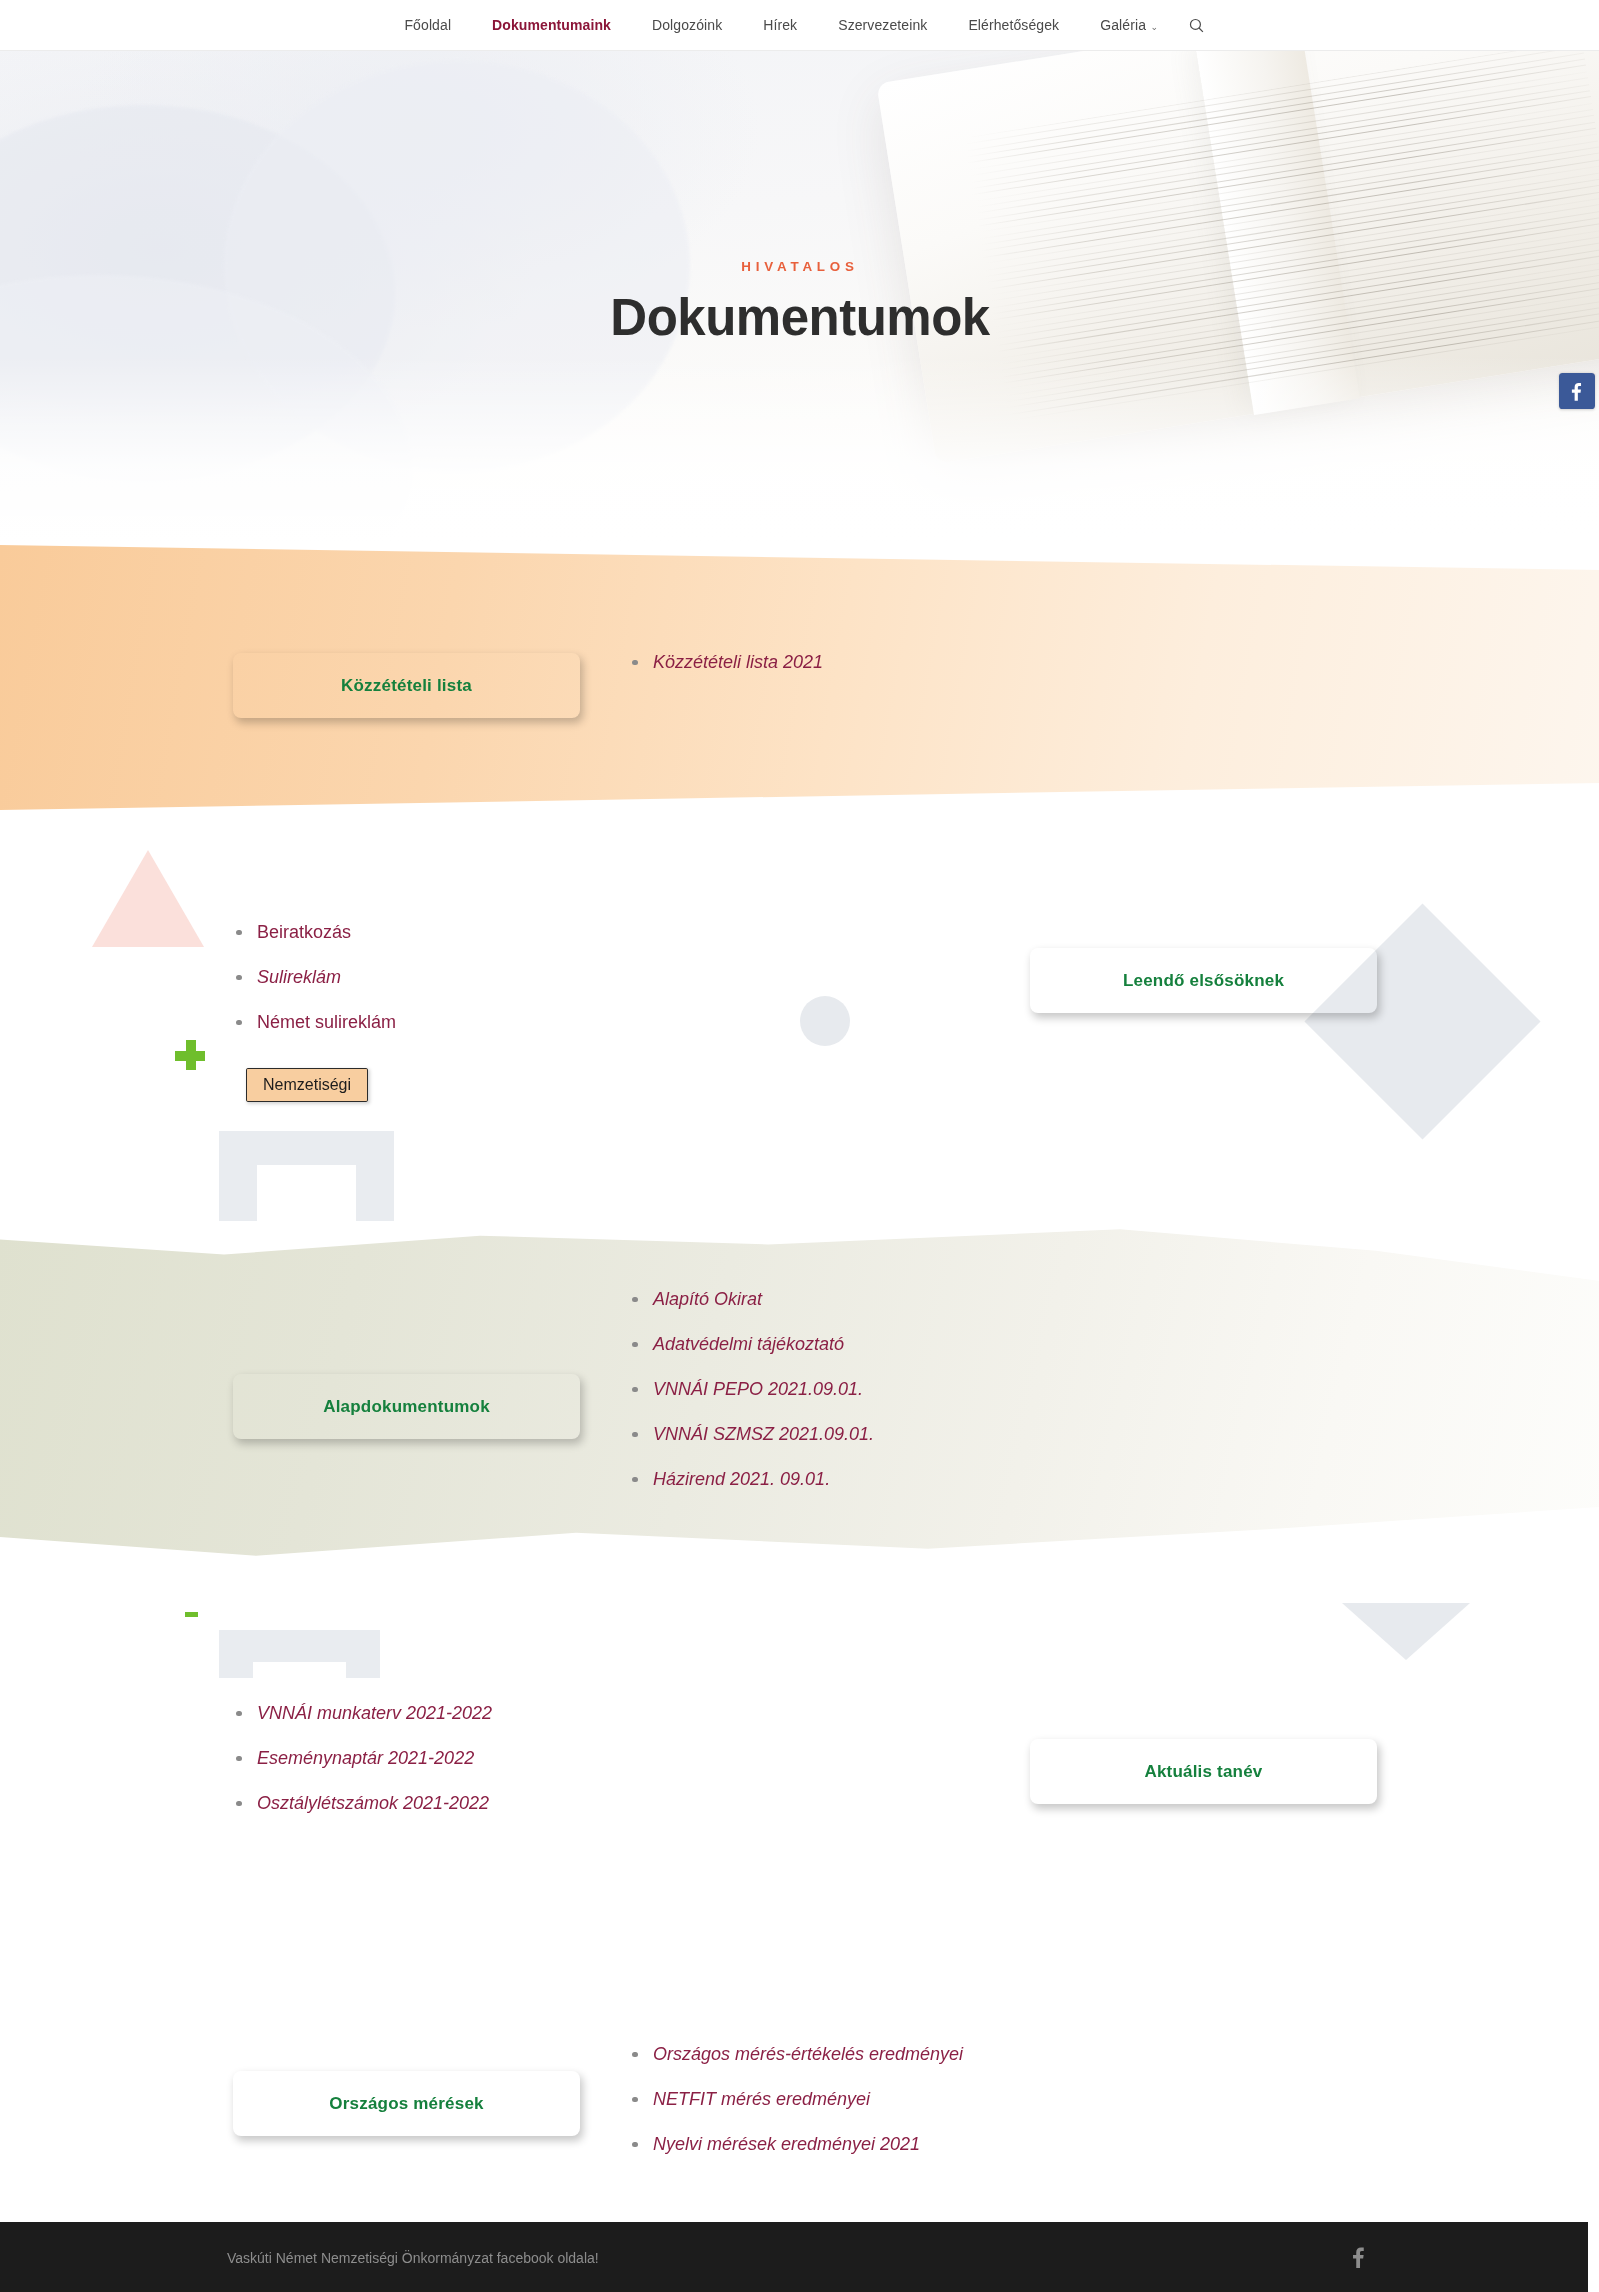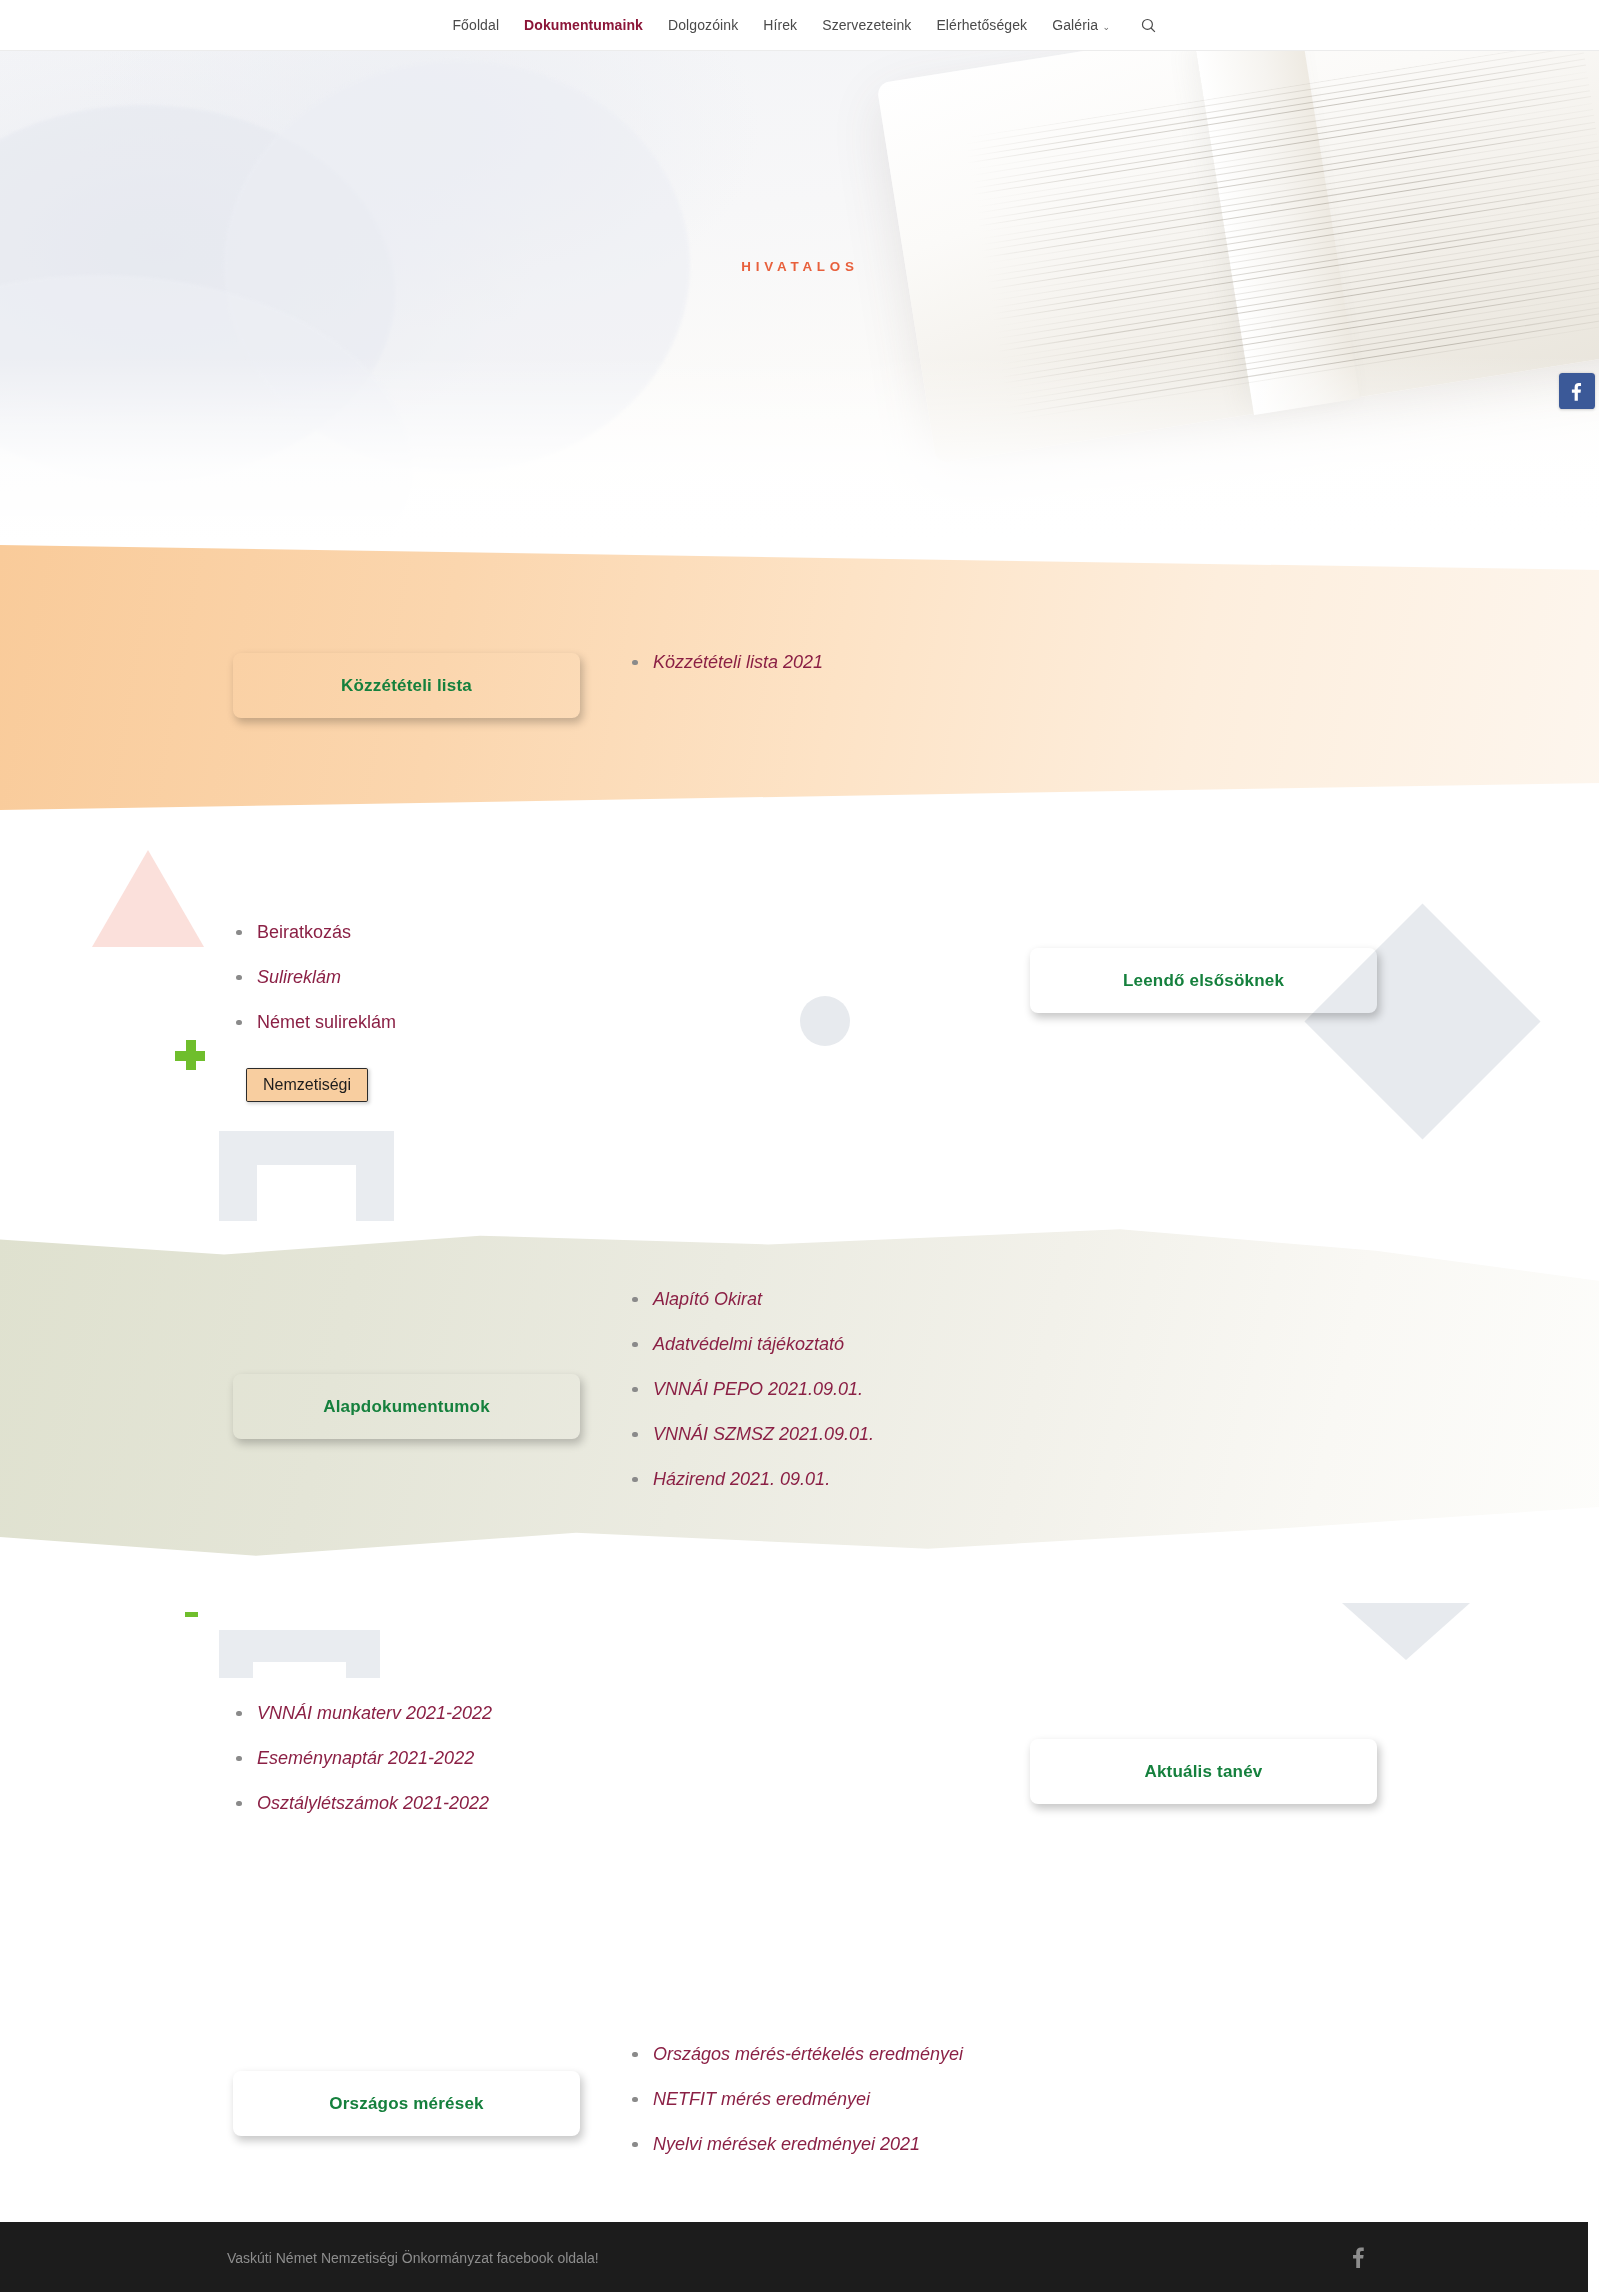--- a/index.html
+++ b/index.html
@@ -11,21 +11,21 @@
     -webkit-font-smoothing:antialiased;
   }
   .page { position:relative; width:1600px; height:2293px; overflow:hidden; background:#fff; }
 
   
   .topbar{
     position:absolute; top:0; left:0; width:1600px; height:51px;
     background:#ffffff; border-bottom:0.9px solid #ececec;
     display:flex; align-items:center; justify-content:center; z-index:60;
   }
-  .nav{ display:flex; align-items:center; gap:0; }
+  .nav{ display:flex; align-items:center; gap:16px; }
   .nav-item{
     font-size:14px; color:#4a4a4a; letter-spacing:0.1px;
     padding:0 12.5px; white-space:nowrap; cursor:pointer; line-height:1;
   }
   .nav-item.active{ color:#8b1538; font-weight:700; }
   .nav-item .chev{ font-size:9px; margin-left:4.5px; color:#6b6b6b; }
   .search-btn{
     margin-left:14.3px; width:23px; height:23px; display:flex;
     align-items:center; justify-content:center; cursor:pointer;
   }
@@ -267,20 +267,21 @@
           <i style="top: 273px; opacity: 0.67;"></i>
           <i style="top: 280px; opacity: 0.81;"></i>
           <i style="top: 286px; opacity: 0.25;"></i>
         </div>
     </div>
 
     <div class="hero-fade"></div>
 
     <div class="hero-text">
       <div class="kicker">HIVATALOS</div>
+      <h1 class="hero-title">Dokumentumok</h1>
     </div>
   </div>
 
   <div class="fb-float">
     <svg width="10.7" height="19.7" viewBox="0 0 12 22" fill="#ffffff">
       <path d="M7.7 22v-9h3l.45-3.5H7.7V7.3c0-1 .28-1.7 1.72-1.7h1.85V2.45C10.95 2.38 9.85 2.25 8.58 2.25 5.9 2.25 4.07 3.88 4.07 6.88V9.5H1v3.5h3.07V22z"></path>
     </svg>
   </div>
 
   <div class="sec-peach">

